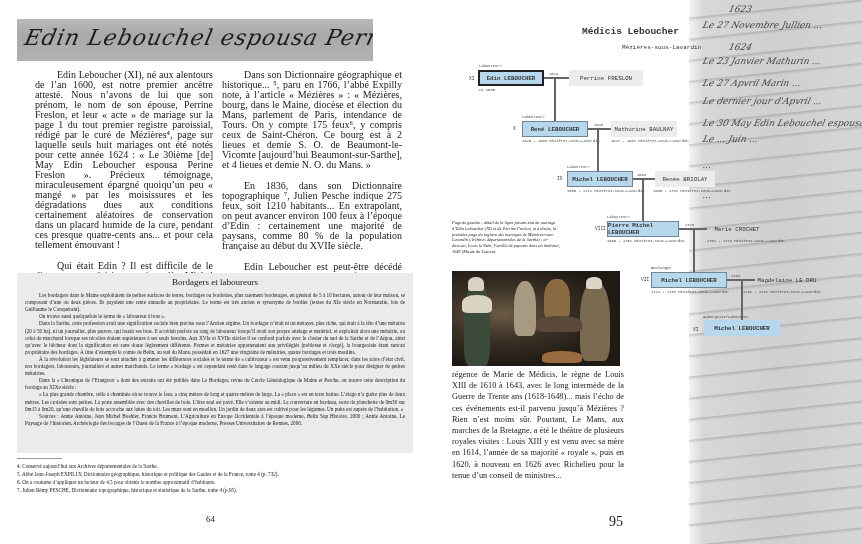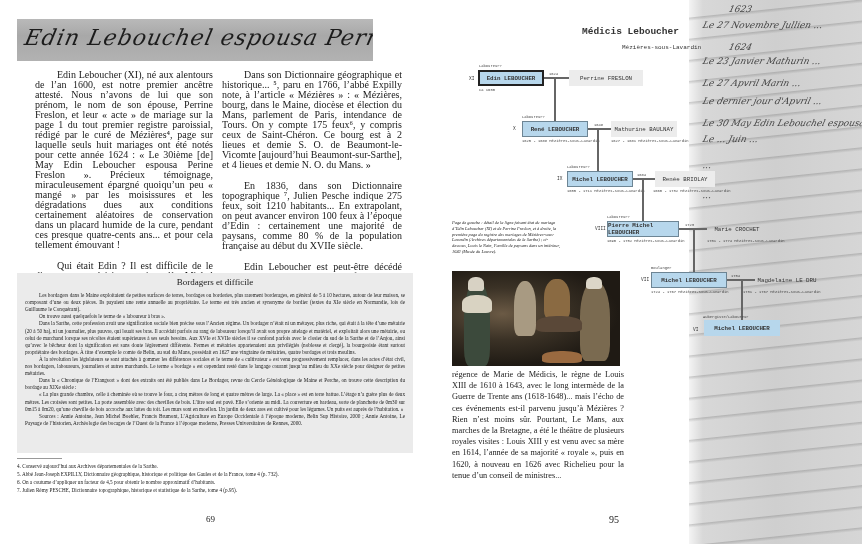--- a/index.html
+++ b/index.html
@@ -66,21 +66,21 @@
   .caption { position: absolute; left: 21px; top: 220px; width: 108px; font-size: 4.4px; line-height: 5.8px; font-style: italic; color: #222; }
 
   .painting {
     position: absolute; left: 21px; top: 271px; width: 168px; height: 95px;
     background: radial-gradient(ellipse at 30% 45%, #6b5a45 0%, #3b3226 35%, #1f1a14 70%), #1d1914;
     overflow: hidden;
   }
   .fig { position: absolute; border-radius: 45% 45% 20% 20%; }
 
   .col3 { left: 21px; top: 369px; width: 172px; font-size: 8.3px; line-height: 11.2px; }
-  .page-num-right { position: absolute; left: 178px; top: 514px; font-size: 10px; }
+  .page-num-right { position: absolute; left: 178px; top: 514px; font-size: 14px; }
 </style>
 </head>
 <body>
 
 <div class="page-left">
   <div class="manuscript-strip">
     <span class="script">Edin Lebouchel espousa Perrine Freslon</span>
   </div>
 
   <div class="col col1">
@@ -88,38 +88,38 @@
     <p>Qui était Edin ? Il est difficile de le dire avec précision : jusqu’à Michel Leboucher (VII), identifié comme boulanger dans l’acte de mariage de son fils Michel (VI), aucun acte sur les quatre générations qui l’ont précédé ne précise le métier des personnes nommées... Mais il est fort probable que nos ancêtres</p>
   </div>
 
   <div class="col col2">
     <p>Dans son Dictionnaire géographique et historique... ⁵, paru en 1766, l’abbé Expilly note, à l’article « Mézières » : « Mézières, bourg, dans le Maine, diocèse et élection du Mans, parlement de Paris, intendance de Tours. On y compte 175 feux⁶, y compris ceux de Saint-Chéron. Ce bourg est à 2 lieues et demie S. O. de Beaumont-le-Vicomte [aujourd’hui Beaumont-sur-Sarthe], et 4 lieues et demie N. O. du Mans. »</p>
     <p>En 1836, dans son Dictionnaire topographique ⁷, Julien Pesche indique 275 feux, soit 1210 habitants... En extrapolant, on peut avancer environ 100 feux à l’époque d’Edin : certainement une majorité de paysans, comme 80 % de la population française au début du XVIIe siècle.</p>
     <p>Edin Leboucher est peut-être décédé vers 1650-1660 ; il aura vécu la fin du règne d’Henri IV, la</p>
   </div>
 
   <div class="box">
-    <h3>Bordagers et difficile</h3>
+    <h3>Bordagers et laboureurs</h3>
     <p>Les bordagers dans le Maine exploitaient de petites surfaces de terres, bordages ou borderies, plus rarement borderages, en général de 5 à 10 hectares, autour de leur maison, se composant d’une ou deux pièces. Ils payaient une rente annuelle au propriétaire. Le terme est très ancien et synonyme de bordier (textes du XIe siècle en Normandie, lois de Guillaume le Conquérant).</p>
     <p>On trouve aussi quelquefois le terme de « laboureur à bras ».</p>
     <p>Dans la Sarthe, cette profession avait une signification sociale bien précise sous l’Ancien régime. Un bordager n’était ni un métayer, plus riche, qui était à la tête d’une métairie (20 à 50 ha), ni un journalier, plus pauvre, qui louait ses bras. Il accédait parfois au rang de laboureur lorsqu’il avait son propre attelage et matériel, et exploitait alors une métairie, ou celui de marchand lorsque ses récoltes étaient supérieures à ses seuls besoins. Aux XVIe et XVIIe siècles il se confond parfois avec le closier du sud de la Sarthe et de l’Anjou, ainsi qu’avec le bêcheur dont la signification est sans doute légèrement différente. Fermes et métairies appartenaient aux privilégiés (noblesse et clergé), la bourgeoisie étant surtout propriétaire des bordages. À titre d’exemple le comte de Belin, au sud du Mans, possédait en 1627 une vingtaine de métairies, quatre bordages et trois moulins.</p>
     <p>À la révolution les législateurs se sont attachés à gommer les différences sociales et le terme de « cultivateur » est venu progressivement remplacer, dans les actes d’état civil, nos bordagers, laboureurs, journaliers et autres marchands. Le terme « bordage » est cependant resté dans le langage courant jusqu’au milieu du XXe siècle pour désigner de petites métairies.</p>
     <p>Dans la « Chronique de l’Etangsort » dont des extraits ont été publiés dans Le Bordager, revue du Cercle Généalogique de Maine et Perche, on trouve cette description du bordage au XIXe siècle :</p>
     <p>« La plus grande chambre, celle à cheminée où se trouve le four, a cinq mètres de long et quatre mètres de large. La « place » est en terre battue. L’étage n’a guère plus de deux mètres. Les croisées sont petites. La porte assemblée avec des chevilles de bois. L’âtre seul est pavé. Elle s’oriente au midi. La couverture en bardeau, sorte de planchette de 0m30 sur 0m15 à 0m20, qu’une cheville de bois accroche aux lattes du toit. Les murs sont en moellon. Un jardin de deux ares est cultivé pour les légumes. Un puits est auprès de l’habitation. »</p>
     <p>Sources : Annie Antoine, Jean Michel Boehler, Francis Brumont, L’Agriculture en Europe Occidentale à l’époque moderne, Belin Sup Histoire, 2000 ; Annie Antoine, Le Paysage de l’historien, Archéologie des bocages de l’Ouest de la France à l’époque moderne, Presses Universitaires de Rennes, 2000.</p>
   </div>
 
   <div class="footnote-rule"></div>
   <div class="footnotes">
     <div>4. Conservé aujourd’hui aux Archives départementales de la Sarthe.</div>
     <div>5. Abbé Jean-Joseph EXPILLY, Dictionnaire géographique, historique et politique des Gaules et de la France, tome 4 (p. 732).</div>
     <div>6. On a coutume d’appliquer un facteur de 4,5 pour obtenir le nombre approximatif d’habitants.</div>
     <div>7. Julien Rémy PESCHE, Dictionnaire topographique, historique et statistique de la Sarthe, tome 4 (p.95).</div>
   </div>
-  <div class="page-num-left">69</div>
+  <div class="page-num-left">64</div>
 </div>
 
 <div class="page-right">
   <div class="ms-bg">
     <span class="ms-line" style="left:40px;top:4px">1623</span>
     <span class="ms-line" style="left:14px;top:20px">Le 27 Novembre Jullien ...</span>
     <span class="ms-line" style="left:40px;top:42px">1624</span>
     <span class="ms-line" style="left:14px;top:56px">Le 23 Janvier Mathurin ...</span>
     <span class="ms-line" style="left:14px;top:78px">Le 27 Apvril Marin ...</span>
     <span class="ms-line" style="left:14px;top:96px">Le dernier jour d'Apvril ...</span>

